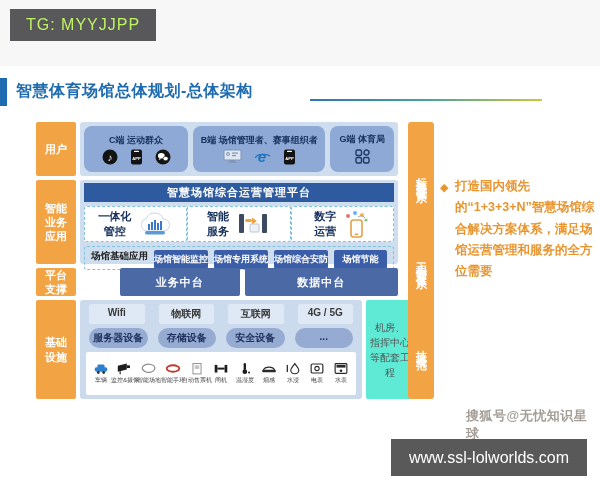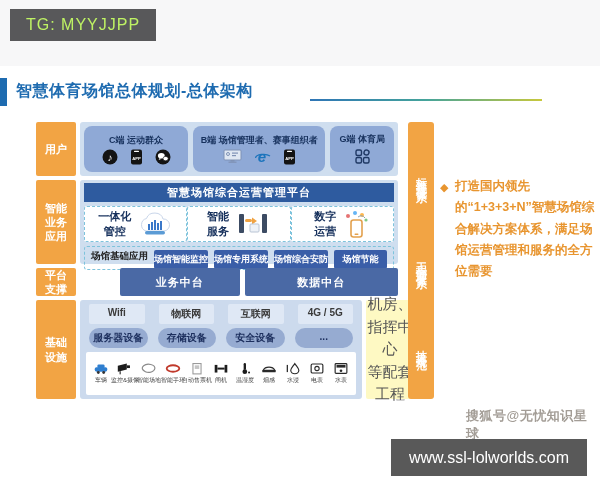--- a/index.html
+++ b/index.html
@@ -58,21 +58,21 @@
   .net-pill { flex:1; background:#dfe8f5; color:#3a3a3a; font-size:10px; font-weight:bold;
     text-align:center; padding:3px 0; border-radius:2px; white-space:nowrap; }
   .dev-row { gap:10px; }
   .dev-pill { flex:1; background:#96abd1; color:#1d2f5e; font-size:10px; font-weight:bold;
     text-align:center; padding:3px 0; border-radius:10px; white-space:nowrap; }
   .iot-strip { background:#fff; flex:1; display:flex; align-items:center; justify-content:space-between;
     padding:2px 3px; border-radius:2px; }
   .iot-item { display:flex; flex-direction:column; align-items:center; gap:1px; width:24px; }
   .iot-label { font-size:6px; color:#444; white-space:nowrap; }
 
-  .support-box { width:48px; flex:0 0 48px; background:#fef9c3; color:#555; font-size:15px;
+  .support-box { width:48px; flex:0 0 48px; background:#5eead4; color:#555; font-size:10px;
     display:flex; align-items:center; justify-content:center; text-align:center; line-height:1.5;
     border-radius:2px; white-space:pre-line; }
 
   .side-bar { position:absolute; left:408px; top:122px; width:26px; height:277px; background:#f2a444;
     border-radius:3px; display:flex; flex-direction:column; align-items:center; justify-content:space-around;
     padding:12px 0; }
   .side-text { writing-mode:vertical-rl; color:#fff; font-size:11px; font-weight:bold; letter-spacing:3px; }
 
   .summary-headline { position:absolute; left:440px; top:176px; width:158px; color:#e8952f;
     font-weight:bold; font-size:12.5px; line-height:1.7; padding-left:15px; }

